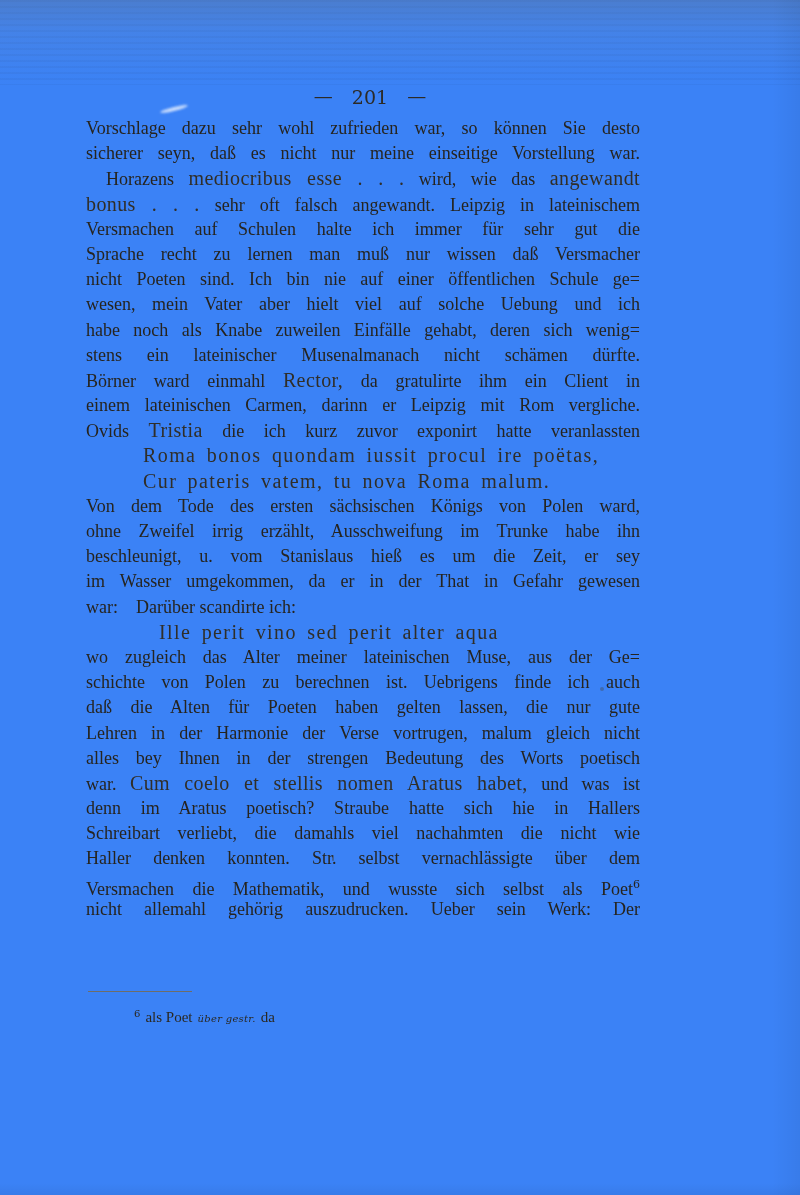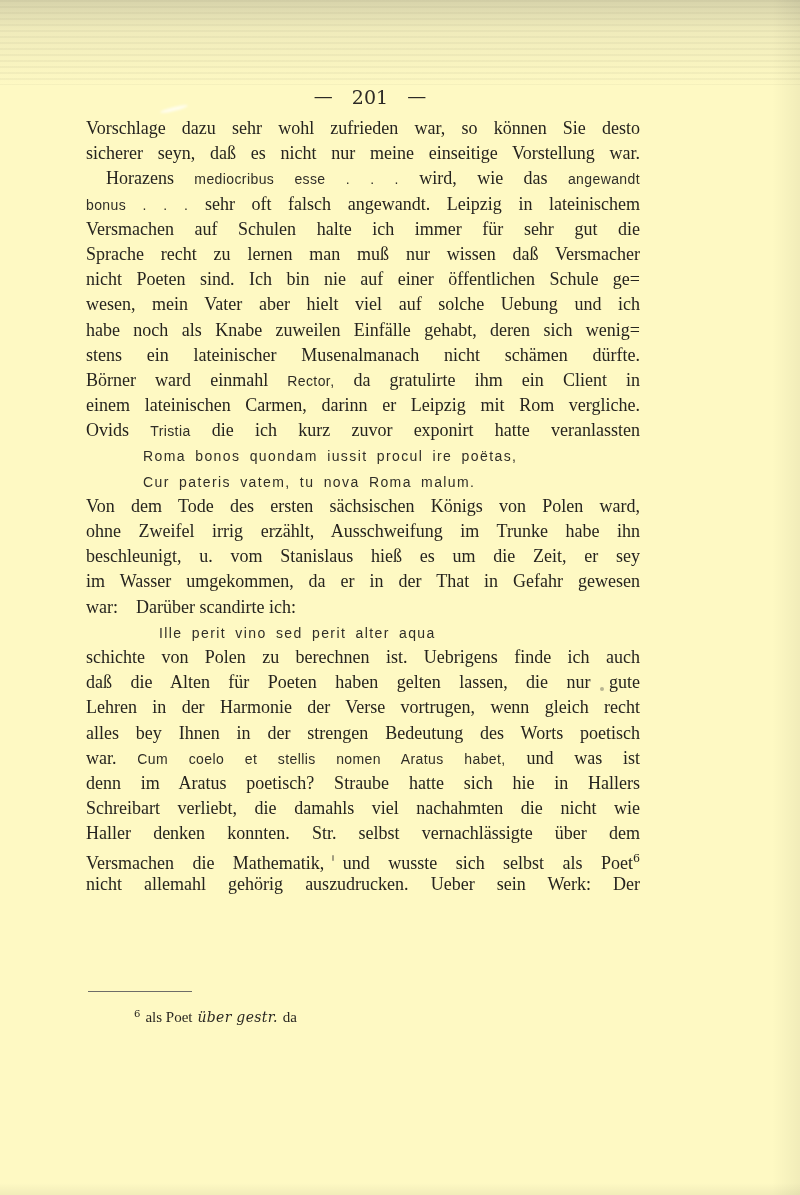--- a/index.html
+++ b/index.html
@@ -45,22 +45,22 @@
     height:25.2px;
     text-align:justify;
     text-align-last:justify;
   }
   .line.indent{text-indent:20px;}
   .line.short{text-align-last:left;}
   .line.verse{text-align-last:left;padding-left:57px;box-sizing:border-box;}
   .line.verse-deep{text-align-last:left;padding-left:73px;box-sizing:border-box;}
   .fraktur{font-family:"Liberation Serif",serif;}
   .antiqua{
-    font-family:Liberation Sans, sans-serif;
-    font-size:14px;letter-spacing:0.4px;color:#302e28;
+    font-family:Liberation Serif, serif;
+    font-size:20px;letter-spacing:0.4px;color:#302e28;
   }
   .verse .antiqua, .verse-deep .antiqua{letter-spacing:1.4px;word-spacing:4px;}
   .sup{
     font-family:"DejaVu Serif",serif;
     font-size:11px;vertical-align:7px;letter-spacing:0;
   }
   .gap{margin-left:18px;}
   .fn-rule{
     position:absolute;left:88px;top:991px;width:104px;height:1px;
     background:#6e6d68;
@@ -69,40 +69,40 @@
     position:absolute;left:86px;top:1003px;width:554px;
     font-size:15px;line-height:22px;color:#2a2822;
     padding-left:48px;box-sizing:border-box;
   }
   .fn-sup{
     font-family:"DejaVu Serif",serif;
     font-size:10px;vertical-align:5px;margin-right:5px;
   }
   .fn-italic{
     font-style:italic;font-family:"DejaVu Serif",serif;
-    font-size:14px;margin:0 5px 0 5px;letter-spacing:0.3px;
+    font-size:10px;margin:0 5px 0 5px;letter-spacing:0.3px;
   }
   .scratch{
     position:absolute;left:160px;top:107px;width:28px;height:4px;
     background:rgba(255,255,255,0.7);border-radius:50%;
     transform:rotate(-14deg);filter:blur(1px);
   }
   .speck-a{
     position:absolute;left:600px;top:687px;width:4px;height:4px;
     background:rgba(70,68,62,0.38);border-radius:50%;
   }
   .speck-b{
     position:absolute;left:332px;top:855px;width:2px;height:6px;
     background:rgba(70,68,62,0.5);border-radius:1px;
   }
 </style>
 </head>
 <body>
 
-<div class="page" style="background: #fef9c3;">
+<div class="page" style="background: #3b82f6;">
 
   <div class="top-shade"></div>
   <div class="right-shade"></div>
   <div class="bottom-shade"></div>
 
   <div class="scratch"></div>
   <div class="speck-a"></div>
   <div class="speck-b"></div>
 
   <div class="page-num-row">
@@ -126,23 +126,24 @@
       <div class="line justify"><span class="fraktur">einem lateinischen Carmen, darinn er Leipzig mit Rom vergliche.</span></div>
       <div class="line justify"><span class="fraktur">Ovids </span><span class="antiqua">Tristia</span><span class="fraktur"> die ich kurz zuvor exponirt hatte veranlassten</span></div>
       <div class="line verse"><span class="antiqua">Roma bonos quondam iussit procul ire poëtas,</span></div>
       <div class="line verse"><span class="antiqua">Cur pateris vatem, tu nova Roma malum.</span></div>
       <div class="line justify"><span class="fraktur">Von dem Tode des ersten sächsischen Königs von Polen ward,</span></div>
       <div class="line justify"><span class="fraktur">ohne Zweifel irrig erzählt, Ausschweifung im Trunke habe ihn</span></div>
       <div class="line justify"><span class="fraktur">beschleunigt, u. vom Stanislaus hieß es um die Zeit, er sey</span></div>
       <div class="line justify"><span class="fraktur">im Wasser umgekommen, da er in der That in Gefahr gewesen</span></div>
       <div class="line short"><span class="fraktur">war:</span><span class="fraktur gap">Darüber scandirte ich:</span></div>
       <div class="line verse-deep"><span class="antiqua">Ille perit vino sed perit alter aqua</span></div>
+      <div class="line justify"><span class="fraktur">wo zugleich das Alter meiner lateinischen Muse, aus der Ge=</span></div>
       <div class="line justify"><span class="fraktur">schichte von Polen zu berechnen ist. Uebrigens finde ich auch</span></div>
       <div class="line justify"><span class="fraktur">daß die Alten für Poeten haben gelten lassen, die nur gute</span></div>
-      <div class="line justify"><span class="fraktur">Lehren in der Harmonie der Verse vortrugen, wenn gleich recht</span></div>
+      <div class="line justify"><span class="fraktur">Lehren in der Harmonie der Verse vortrugen, malum gleich nicht</span></div>
       <div class="line justify"><span class="fraktur">alles bey Ihnen in der strengen Bedeutung des Worts poetisch</span></div>
       <div class="line justify"><span class="fraktur">war. </span><span class="antiqua">Cum coelo et stellis nomen Aratus habet,</span><span class="fraktur"> und was ist</span></div>
       <div class="line justify"><span class="fraktur">denn im Aratus poetisch? Straube hatte sich hie in Hallers</span></div>
       <div class="line justify"><span class="fraktur">Schreibart verliebt, die damahls viel nachahmten die nicht wie</span></div>
       <div class="line justify"><span class="fraktur">Haller denken konnten. Str. selbst vernachlässigte über dem</span></div>
       <div class="line justify"><span class="fraktur">Versmachen die Mathematik, und wusste sich selbst als Poet</span><span class="sup">6</span></div>
       <div class="line justify"><span class="fraktur">nicht allemahl gehörig auszudrucken. Ueber sein Werk: Der</span></div>
     </div>
 
   <div class="fn-rule" style="background: rgb(110, 109, 104);"></div>

